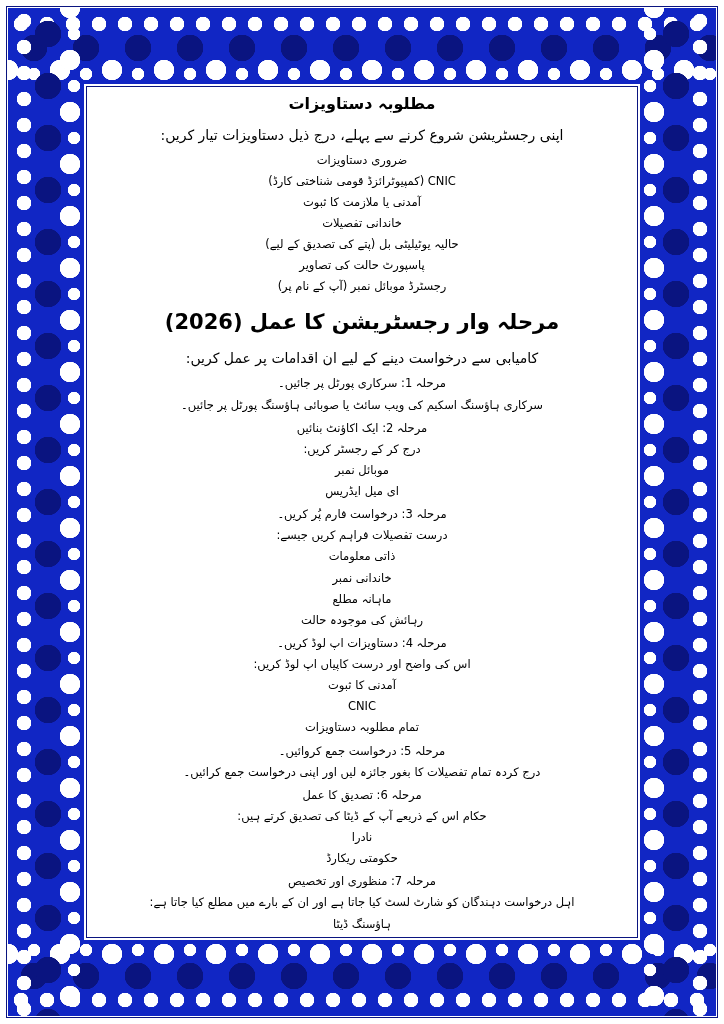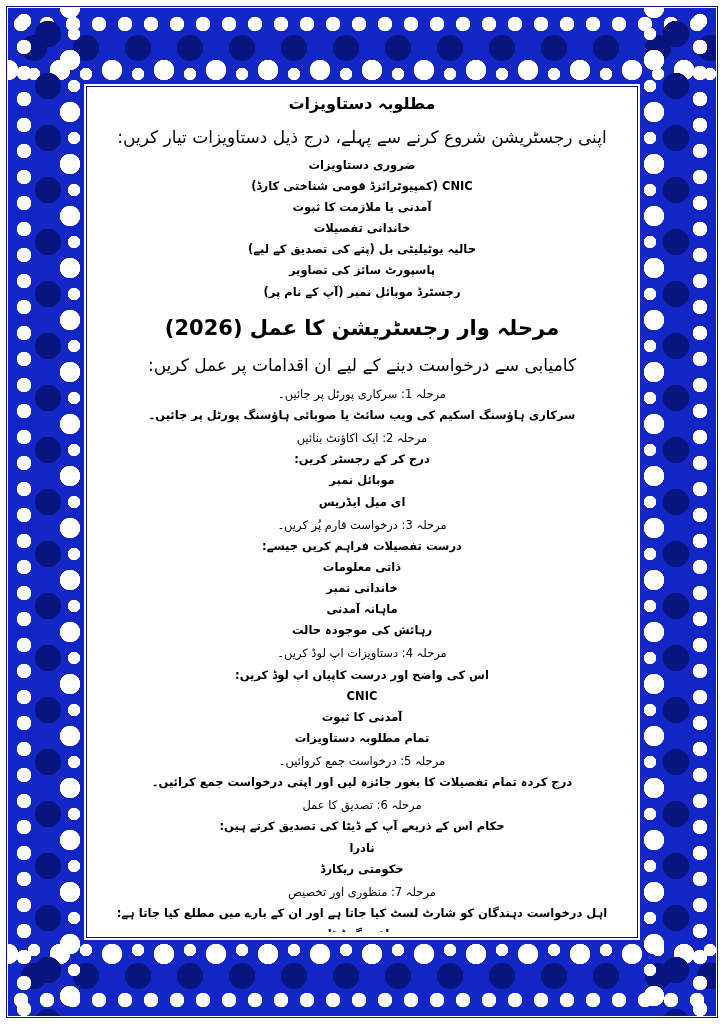--- a/index.html
+++ b/index.html
@@ -104,31 +104,30 @@
     line-height: 1.5;
   }
   .section-title {
     font-size: 21px;
     font-weight: bold;
     color: #000000;
     margin: 10px 0 6px 0;
     line-height: 1.6;
   }
   .para {
-    font-size: 17px;
+    font-size: 14px;
     color: #000000;
     line-height: 1.75;
     margin: 0 0 2px 0;
   }
   .item {
     font-size: 11.5px;
     color: #000000;
     line-height: 1.75;
     margin: 0 0 1px 0;
-    font-weight: bold;
   }
   .step {
     font-size: 11.5px;
     color: #000000;
     line-height: 1.75;
     margin: 3px 0 1px 0;
   }
 </style>
 </head>
 <body>
@@ -153,45 +152,45 @@
 
   <div class="content">
 
     <h1 class="doc-title">مطلوبہ دستاویزات</h1>
     <p class="para">اپنی رجسٹریشن شروع کرنے سے پہلے، درج ذیل دستاویزات تیار کریں:</p>
     <p class="item">ضروری دستاویزات</p>
     <p class="item">CNIC (کمپیوٹرائزڈ قومی شناختی کارڈ)</p>
     <p class="item">آمدنی یا ملازمت کا ثبوت</p>
     <p class="item">خاندانی تفصیلات</p>
     <p class="item">حالیہ یوٹیلیٹی بل (پتے کی تصدیق کے لیے)</p>
-    <p class="item">پاسپورٹ سائز کی تصاویر</p>
+    <p class="item">پاسپورٹ حالت کی تصاویر</p>
     <p class="item">رجسٹرڈ موبائل نمبر (آپ کے نام پر)</p>
 
     <h2 class="section-title">مرحلہ وار رجسٹریشن کا عمل (2026)</h2>
     <p class="para">کامیابی سے درخواست دینے کے لیے ان اقدامات پر عمل کریں:</p>
 
     <p class="step">مرحلہ 1: سرکاری پورٹل پر جائیں۔</p>
     <p class="item">سرکاری ہاؤسنگ اسکیم کی ویب سائٹ یا صوبائی ہاؤسنگ پورٹل پر جائیں۔</p>
 
     <p class="step">مرحلہ 2: ایک اکاؤنٹ بنائیں</p>
     <p class="item">درج کر کے رجسٹر کریں:</p>
     <p class="item">موبائل نمبر</p>
     <p class="item">ای میل ایڈریس</p>
 
     <p class="step">مرحلہ 3: درخواست فارم پُر کریں۔</p>
     <p class="item">درست تفصیلات فراہم کریں جیسے:</p>
     <p class="item">ذاتی معلومات</p>
     <p class="item">خاندانی نمبر</p>
-    <p class="item">ماہانہ آمدنی</p>
+    <p class="item">ماہانہ مطلع</p>
     <p class="item">رہائش کی موجودہ حالت</p>
 
     <p class="step">مرحلہ 4: دستاویزات اپ لوڈ کریں۔</p>
     <p class="item">اس کی واضح اور درست کاپیاں اپ لوڈ کریں:</p>
+    <p class="item">آمدنی کا ثبوت</p>
     <p class="item">CNIC</p>
-    <p class="item">آمدنی کا ثبوت</p>
     <p class="item">تمام مطلوبہ دستاویزات</p>
 
     <p class="step">مرحلہ 5: درخواست جمع کروائیں۔</p>
     <p class="item">درج کردہ تمام تفصیلات کا بغور جائزہ لیں اور اپنی درخواست جمع کرائیں۔</p>
 
     <p class="step">مرحلہ 6: تصدیق کا عمل</p>
     <p class="item">حکام اس کے ذریعے آپ کے ڈیٹا کی تصدیق کرتے ہیں:</p>
     <p class="item">نادرا</p>
     <p class="item">حکومتی ریکارڈ</p>
 

